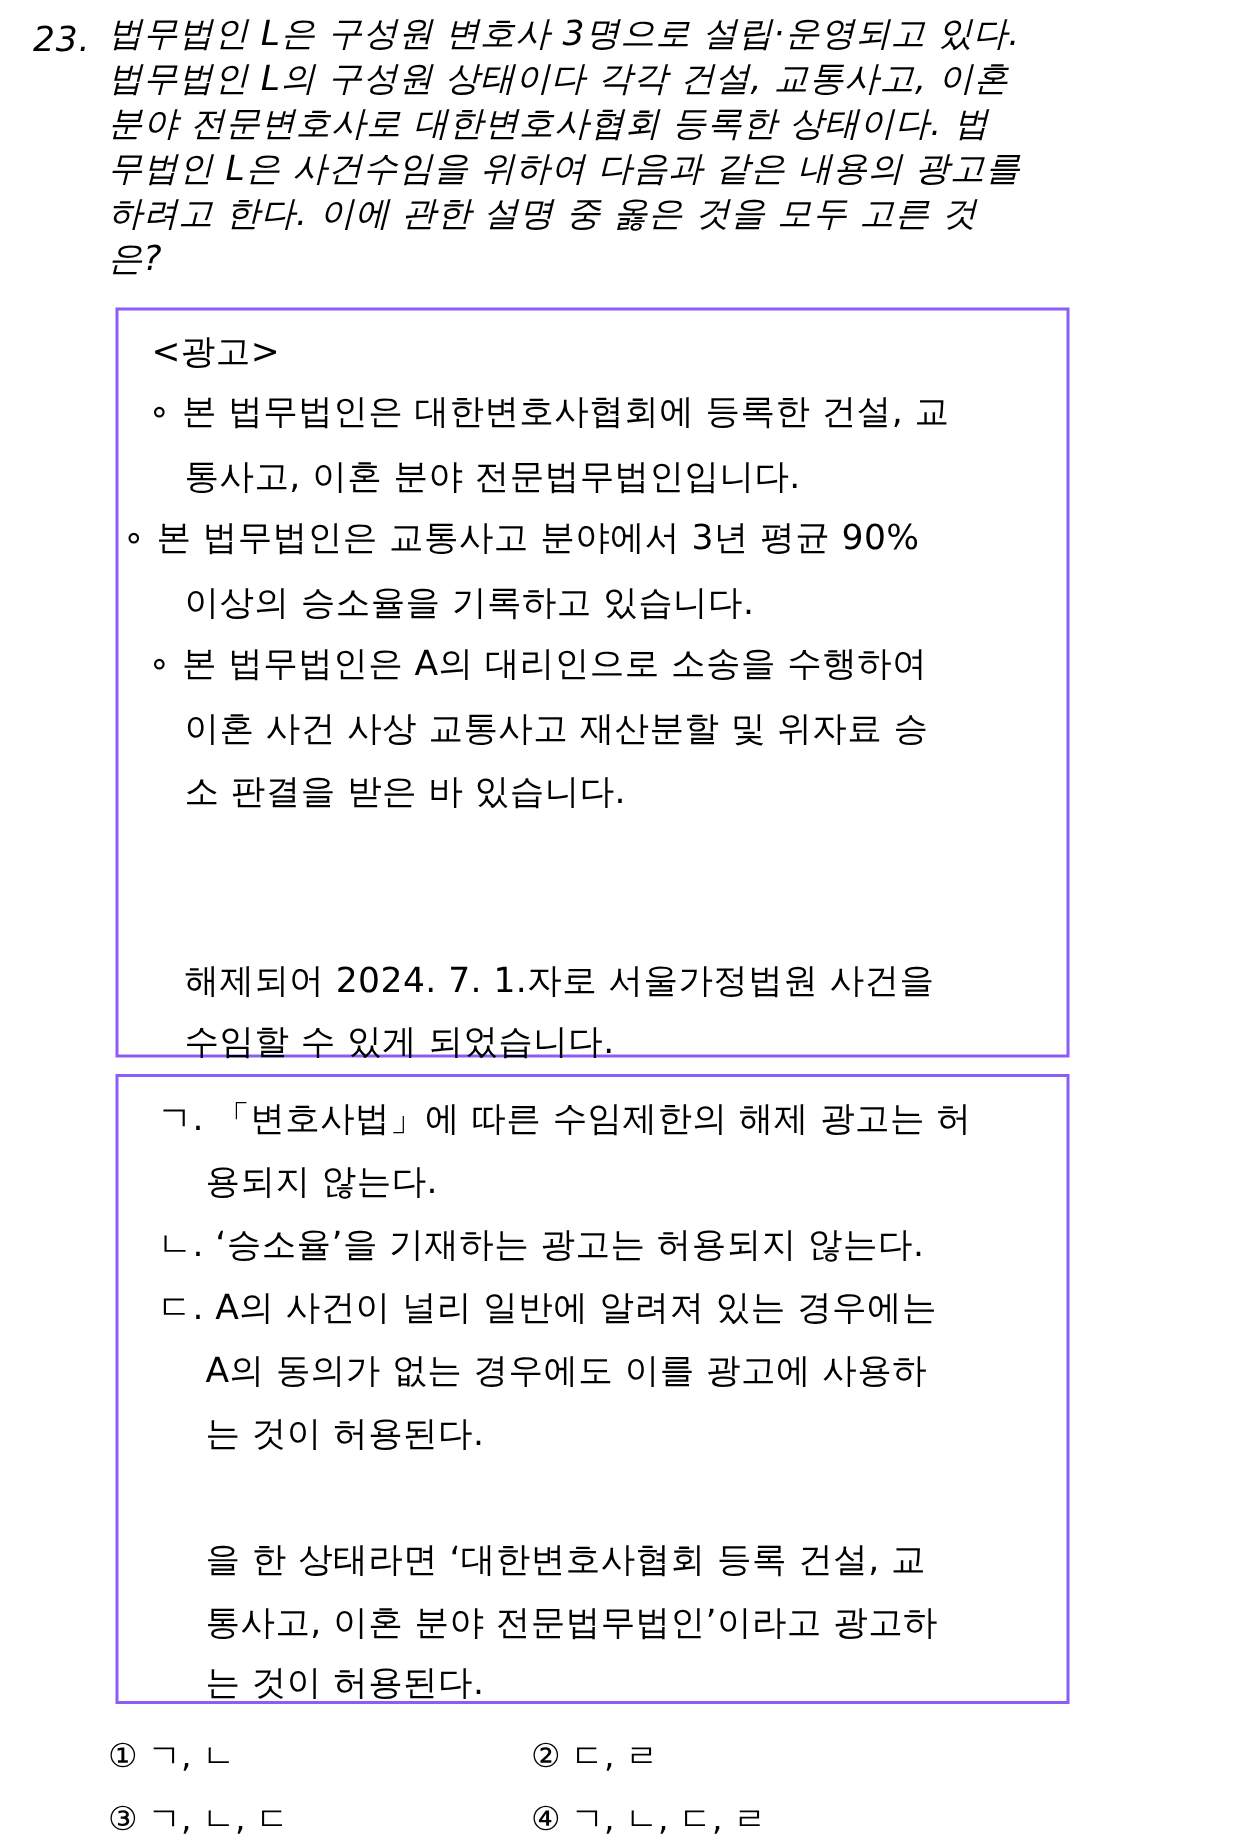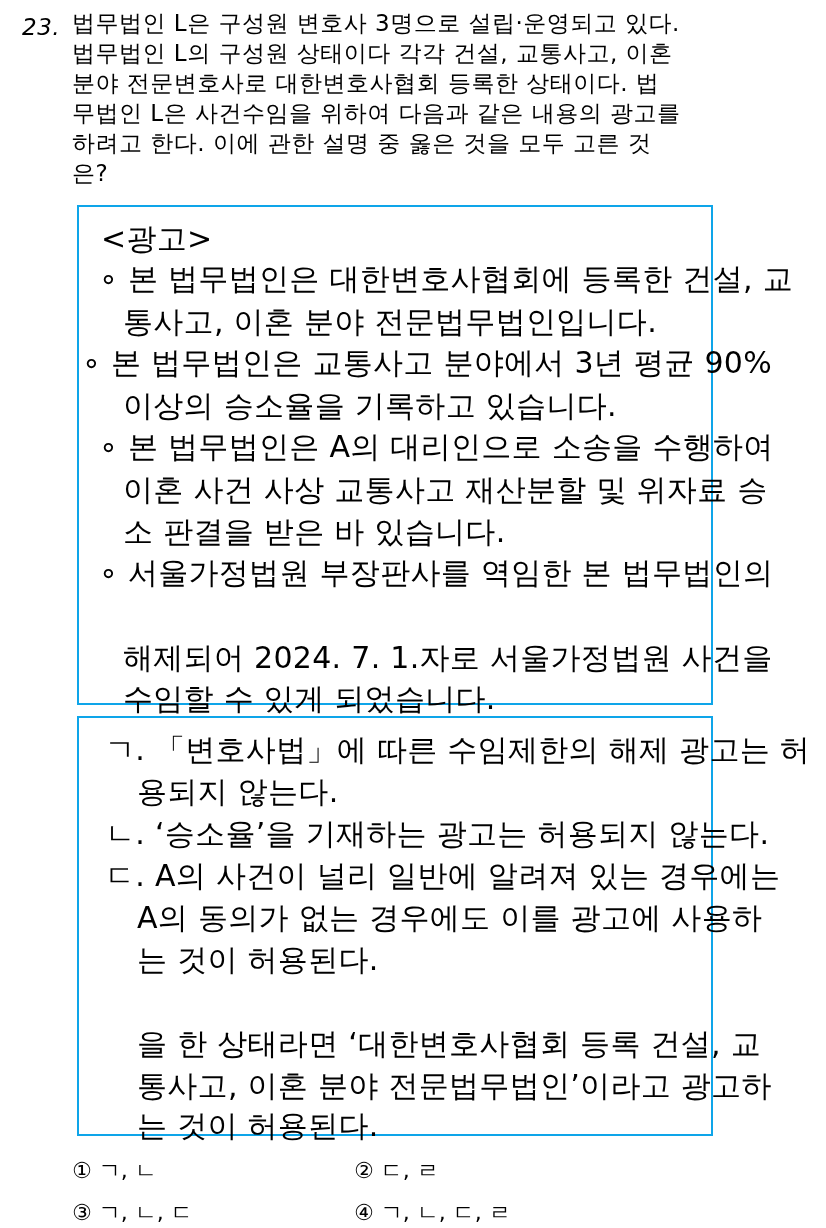--- a/index.html
+++ b/index.html
@@ -1,20 +1,20 @@
 <!DOCTYPE html>
 <html><head>
 <meta charset="utf-8">
 <style>
   html, body { margin:0; padding:0; background:#ffffff; }
   body { width:826px; height:1228px; position:relative; overflow:hidden; color:#000; }
   .q { position:absolute; left:22px; top:8px; width:720px; font-family:"DejaVu Sans", sans-serif; font-size:23px; line-height:30px; letter-spacing:0.5px; }
   .q .num { position:absolute; left:0; top:4px;font-style:italic; }
-  .q .line { position:absolute; left:50px; white-space:nowrap; }
-  .box { position:absolute; left:77px; width:636px; border:2px solid #0ea5e9; box-sizing:border-box; font-family:"DejaVu Sans", sans-serif; font-size:30px; letter-spacing:0.3px; }
+  .q .line { position:absolute; left:50px; white-space:nowrap;font-style:italic; }
+  .box { position:absolute; left:77px; width:636px; border:2px solid #8b5cf6; box-sizing:border-box; font-family:"DejaVu Sans", sans-serif; font-size:23px; letter-spacing:0.3px; }
   .box1 { top:205px; height:500px; }
   .box2 { top:716px; height:420px;padding-left:27px; }
   .box .ln { position:absolute; white-space:nowrap; }
   .choices { position:absolute; left:72px; font-family:"DejaVu Sans", sans-serif; font-size:22px; }
   .choice { position:absolute; white-space:nowrap; }
 </style>
 </head>
 <body>
 
 <div class="q">
@@ -29,21 +29,20 @@
 
 <div class="box box1">
   <span class="ln" style="left:22px; top:12px">&lt;광고&gt;</span>
   <span class="ln" style="left:20px; top:52px">∘ 본 법무법인은 대한변호사협회에 등록한 건설, 교</span>
   <span class="ln" style="left:44px; top:95px">통사고, 이혼 분야 전문법무법인입니다.</span>
   <span class="ln" style="left:3px; top:136px">∘ 본 법무법인은 교통사고 분야에서 3년 평균 90%</span>
   <span class="ln" style="left:44px; top:179px">이상의 승소율을 기록하고 있습니다.</span>
   <span class="ln" style="left:20px; top:220px">∘ 본 법무법인은 A의 대리인으로 소송을 수행하여</span>
   <span class="ln" style="left:44px; top:263px">이혼 사건 사상 교통사고 재산분할 및 위자료 승</span>
   <span class="ln" style="left:44px; top:305px">소 판결을 받은 바 있습니다.</span>
-  <span class="ln" style="left:20px; top:346px">∘ 서울가정법원 부장판사를 역임한 본 법무법인의</span>
   <span class="ln" style="left:44px; top:431px">해제되어 2024. 7. 1.자로 서울가정법원 사건을</span>
   <span class="ln" style="left:44px; top:472px">수임할 수 있게 되었습니다.</span>
 </div>
 
 <div class="box box2">
   <span class="ln" style="left:26px; top:12px">ㄱ. 「변호사법」에 따른 수임제한의 해제 광고는 허</span>
   <span class="ln" style="left:58px; top:54px">용되지 않는다.</span>
   <span class="ln" style="left:26px; top:96px">ㄴ. ‘승소율’을 기재하는 광고는 허용되지 않는다.</span>
   <span class="ln" style="left:58px; top:180px">A의 동의가 없는 경우에도 이를 광고에 사용하</span>
   <span class="ln" style="left:26px; top:138px">ㄷ. A의 사건이 널리 일반에 알려져 있는 경우에는</span>

